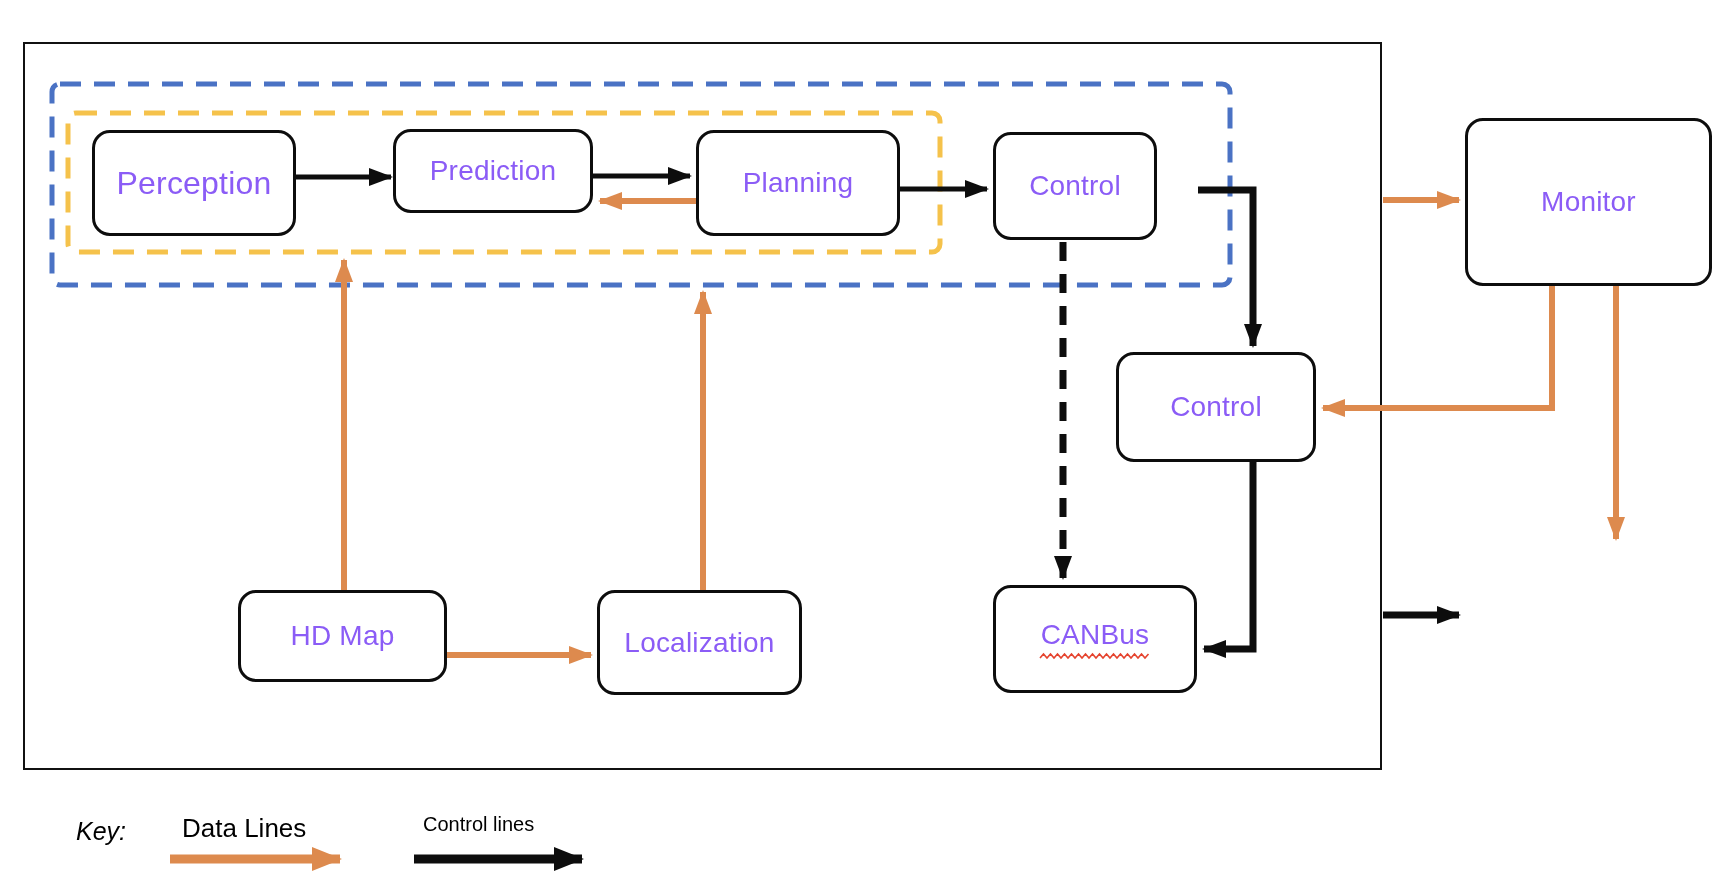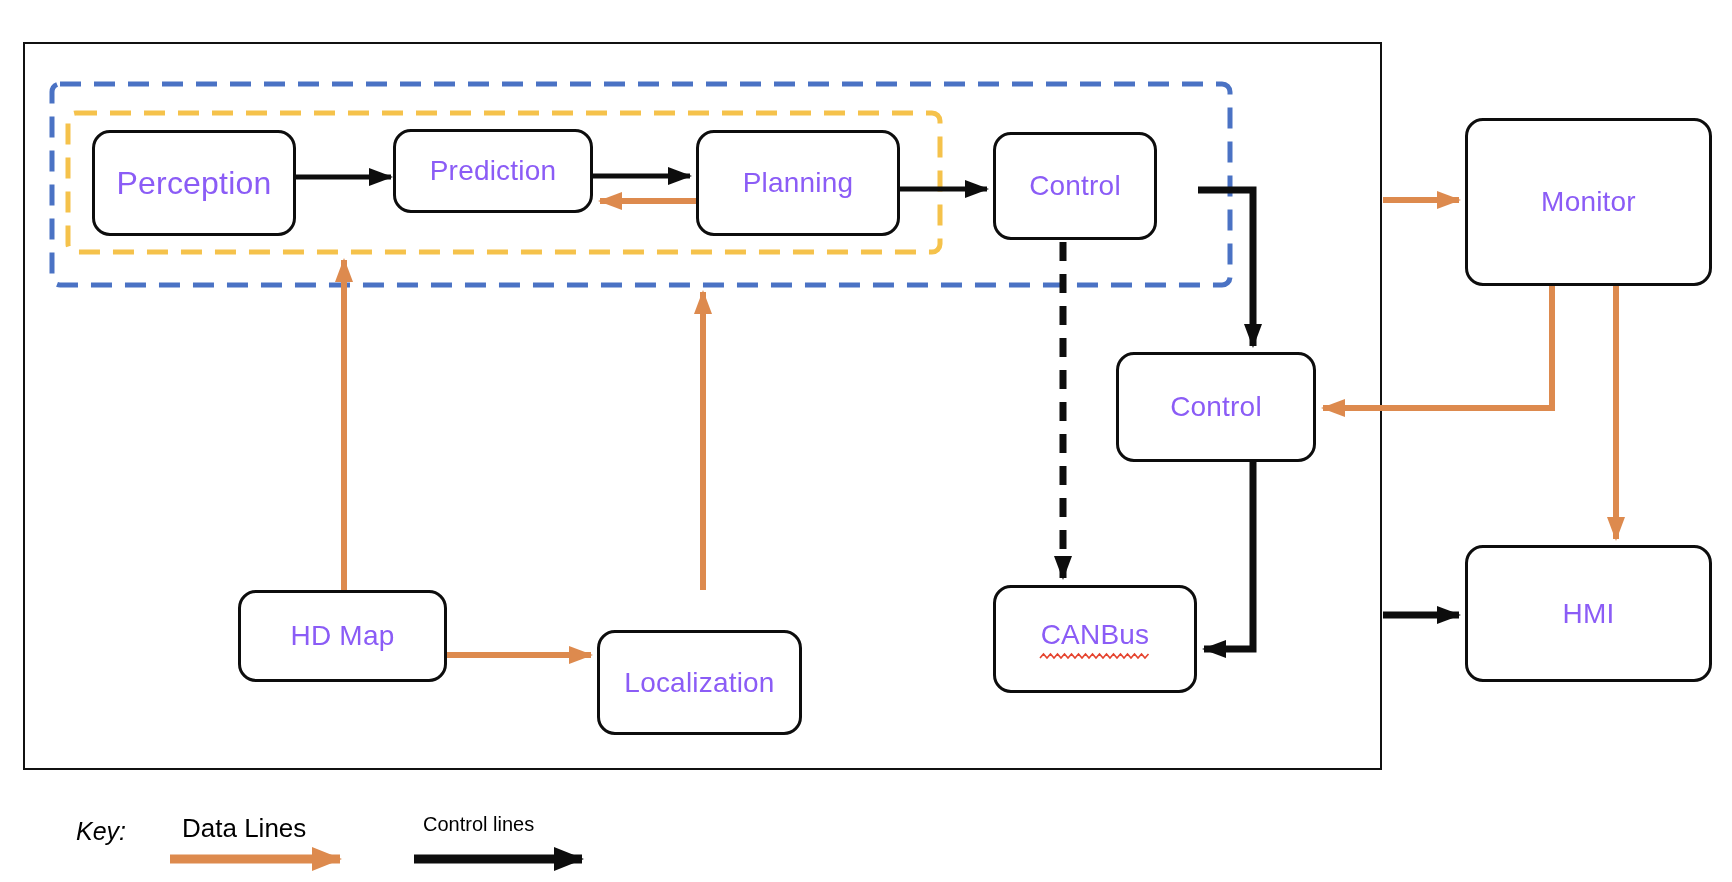--- a/index.html
+++ b/index.html
@@ -31,21 +31,21 @@
     display:flex;flex-direction:column;align-items:center;justify-content:center;
     font-size:28px;color:#8b5cf6;box-sizing:border-box;letter-spacing:0.2px;
   }
   #n-perception{left:92px;top:130px;width:204px;height:106px;font-size:32px;}
   #n-prediction{left:393px;top:129px;width:200px;height:84px;}
   #n-planning{left:696px;top:130px;width:204px;height:106px;}
   #n-control{left:993px;top:132px;width:164px;height:108px;align-items:center;}
   #n-monitor{left:1465px;top:118px;width:247px;height:168px;}
   #n-guardian{left:1116px;top:352px;width:200px;height:110px;}
   #n-hdmap{left:238px;top:590px;width:209px;height:92px;}
-  #n-localization{left:597px;top:590px;width:205px;height:105px;margin-top:40px;}
+  #n-localization{left:597px;top:590px;width:205px;height:105px;}
   #n-canbus{left:993px;top:585px;width:204px;height:108px;}
   #n-hmi{left:1465px;top:545px;width:247px;height:137px;}
   .squiggle{margin-top:1px;display:block;}
   
   .key-text{position:absolute;color:#000;font-size:25px;}
   #key-label{left:76px;top:817px;font-style:italic;}
   #key-data-label{left:182px;top:813px;font-size:26px;}
   #key-control-label{left:423px;top:813px;font-size:20px;}
 </style>
 </head>
@@ -117,21 +117,18 @@
   </div>
   <div class="node" id="n-localization">
     <span>Localization</span>
   </div>
   <div class="node" id="n-canbus">
     <span>CANBus</span>
     <svg class="squiggle" width="112" height="8" viewBox="0 0 112 8">
       <path d="M1,6 L4.5,2 L8,6 L11.5,2 L15,6 L18.5,2 L22,6 L25.5,2 L29,6 L32.5,2 L36,6 L39.5,2 L43,6 L46.5,2 L50,6 L53.5,2 L57,6 L60.5,2 L64,6 L67.5,2 L71,6 L74.5,2 L78,6 L81.5,2 L85,6 L88.5,2 L92,6 L95.5,2 L99,6 L102.5,2 L106,6 L109.5,2" fill="none" stroke="var(--spell)" stroke-width="1.6"></path>
     </svg>
   </div>
-  <div class="node" id="n-hmi">
-    <span>HMI</span>
-  </div>
 
   <div class="key-text" id="key-label">Key:</div>
   <div class="key-text" id="key-data-label">Data Lines</div>
   <div class="key-text" id="key-control-label">Control lines</div>
 
 </div>
 
 </body></html>

